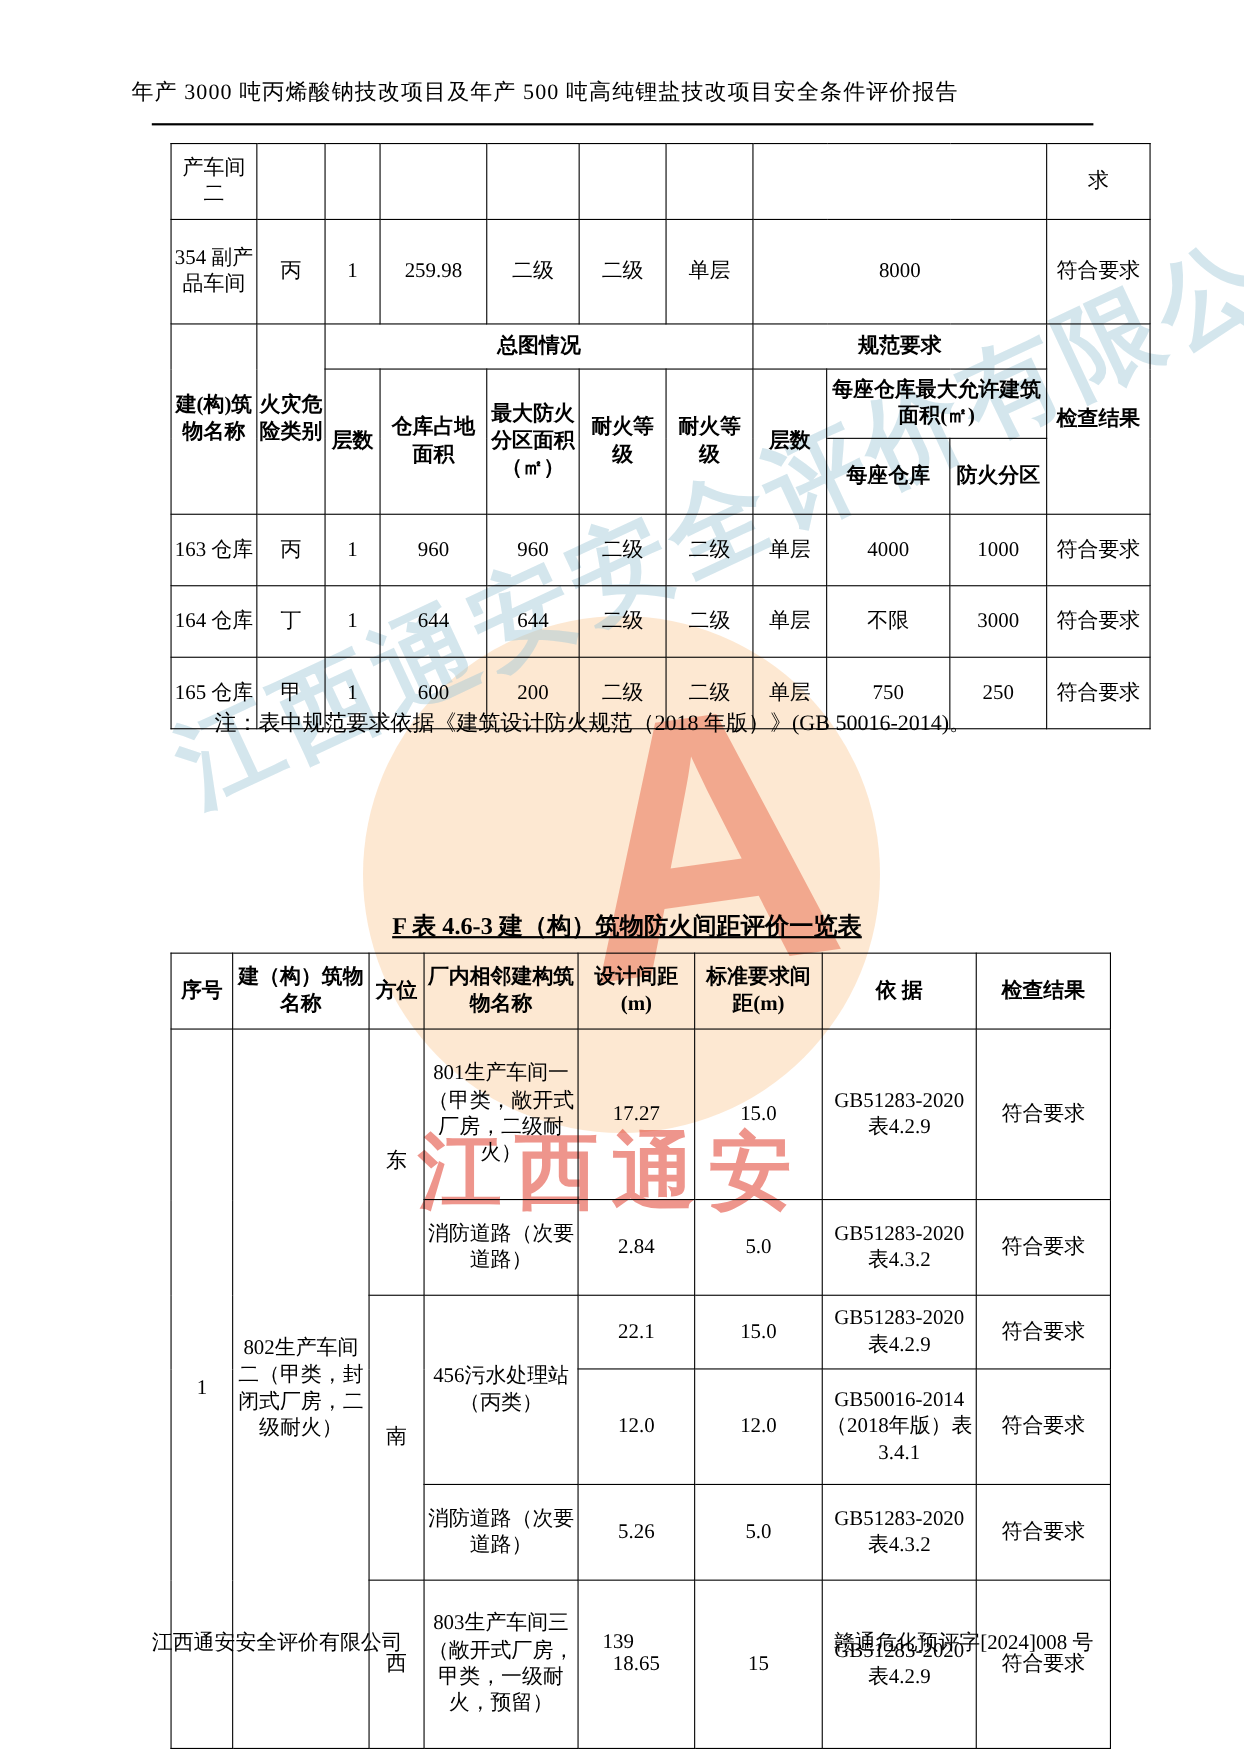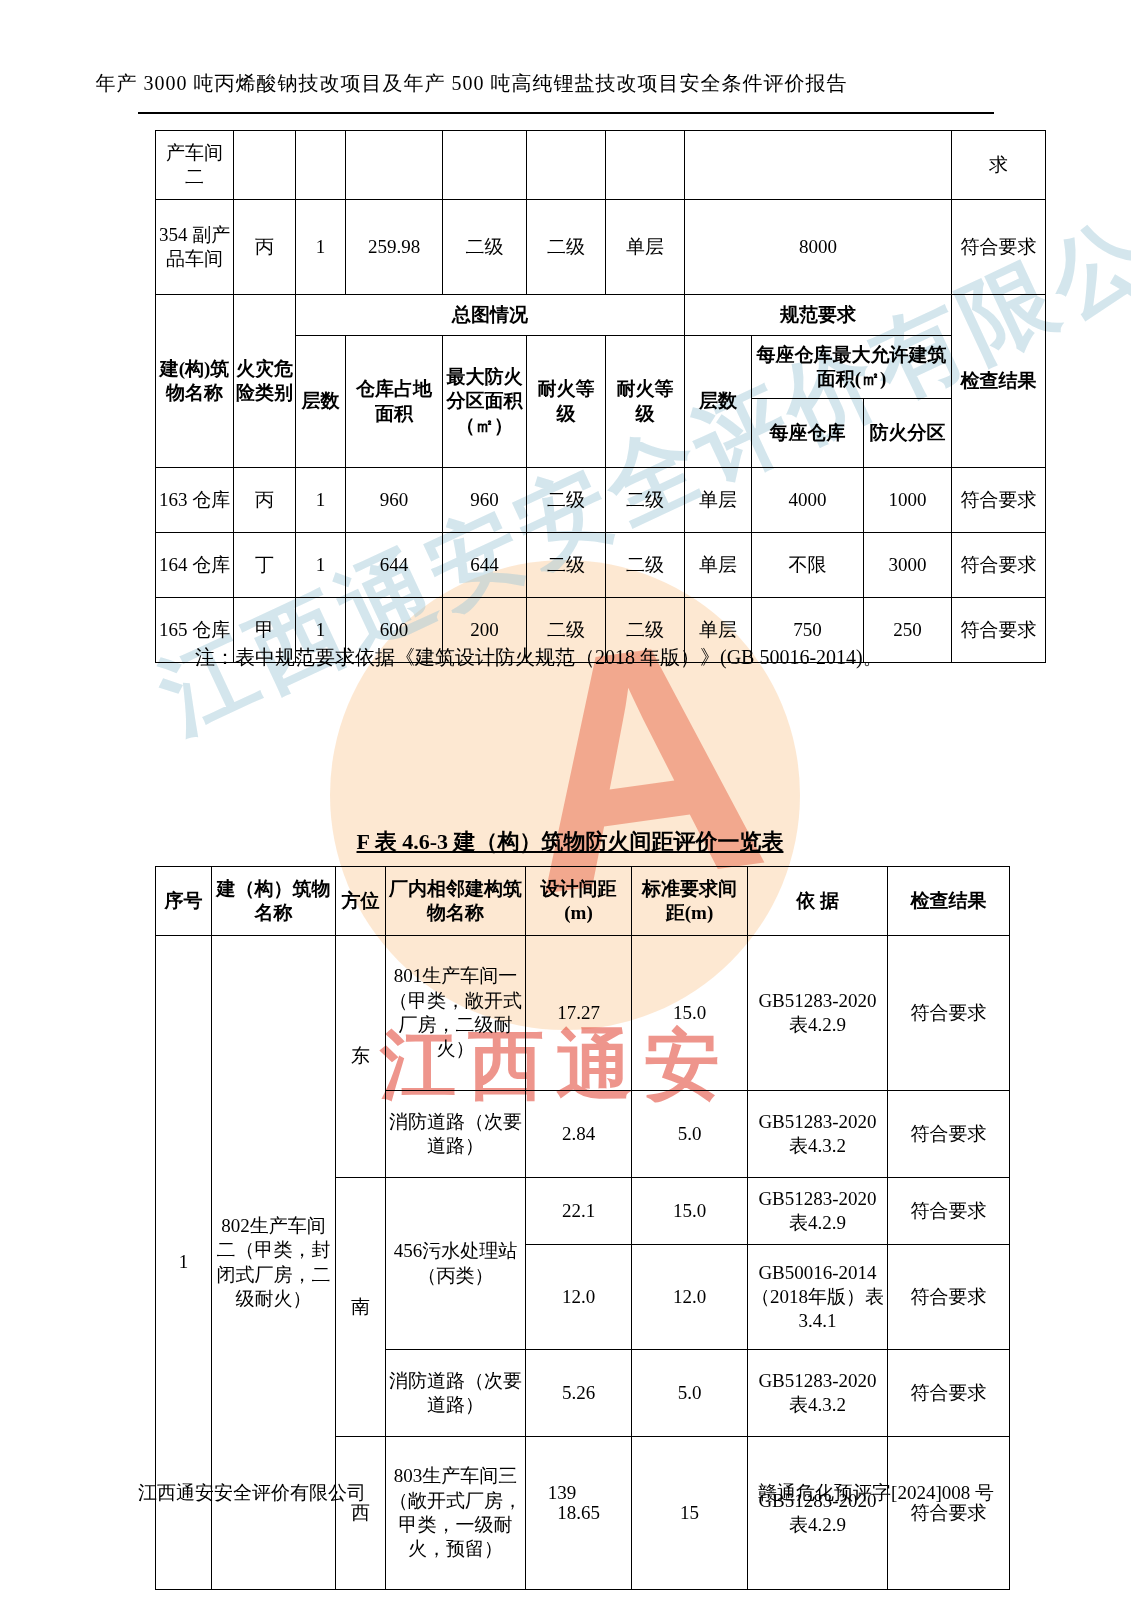--- a/index.html
+++ b/index.html
@@ -75,20 +75,21 @@
   }
 
   
   .header {
     position: absolute;
     left: 0; top: 70px;
     width: 943px;
     text-align: center;
     font-size: 20px;
     letter-spacing: 1px;
+    padding-left: 24px;
   }
   .header-rule {
     position: absolute;
     left: 138px; top: 112px;
     width: 856px;
     height: 2px;
     background: #000;
   }
 
   

